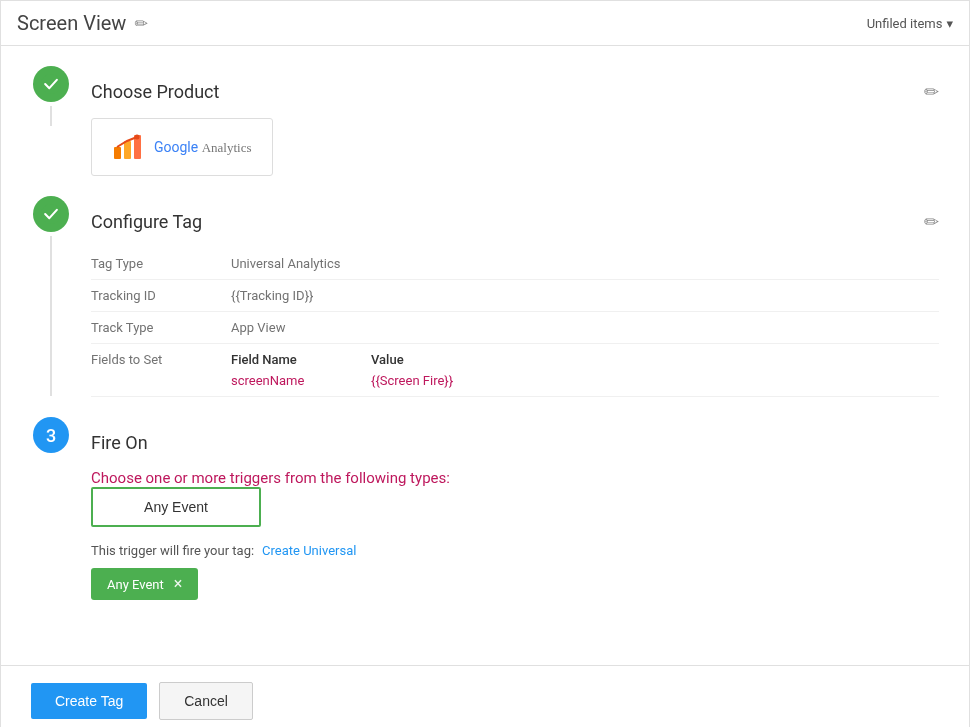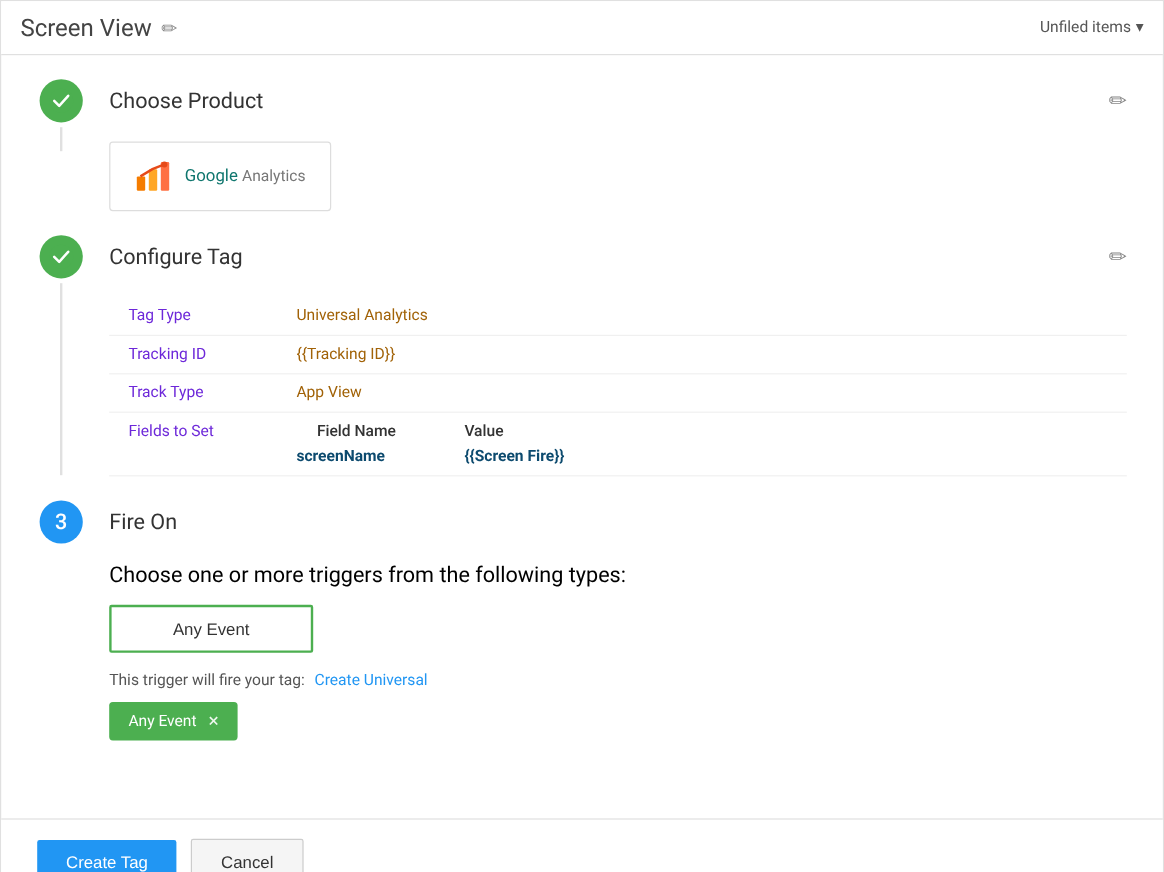--- a/index.html
+++ b/index.html
@@ -105,21 +105,21 @@
       min-height: 20px;
       margin-top: 4px;
     }
 
     .section-right {
       flex: 1;
     }
 
     .section-header {
       display: flex;
-      align-items: center;
+      align-items: flex-end;
       justify-content: space-between;
       margin-bottom: 16px;
       min-height: 36px;
       gap: 44px;
     }
 
     .section-title {
       font-size: 18px;
       font-weight: 400;
       color: #333;
@@ -154,73 +154,69 @@
     }
 
     .config-row {
       display: flex;
       padding: 8px 0;
       border-bottom: 1px solid #f0f0f0;
     }
 
     .config-label {
       width: 140px;
-      color: #6d28d9;
+      color: #737373;
       font-size: 13px;
       padding-right: 28px;
       flex-shrink: 0;
-      margin-left: 16px;
     }
 
     .config-value {
-      color: #a16207;
+      color: #737373;
       font-size: 13px;
     }
 
     .fields-table {
       width: 100%;
     }
 
     .fields-header {
       display: flex;
       gap: 40px;
       margin-bottom: 6px;
-      text-align: center;
     }
 
     .fields-header span {
       font-weight: 500;
       font-size: 13px;
       color: #333;
     }
 
     .fields-row {
       display: flex;
       gap: 40px;
     }
 
     .fields-row span {
       font-size: 13px;
-      color: #0c4a6e;
-      font-weight: bold;
+      color: #be185d;
     }
 
     .fields-name {
       min-width: 100px;
     }
 
     
     .fire-on-section {
       margin-bottom: 16px;
     }
 
     .trigger-description {
-      font-size: 18px;
-      color: #000000;
-      margin-bottom: 14px;
+      font-size: 15px;
+      color: #be185d;
     }
 
     .trigger-buttons {
       display: flex;
       gap: 10px;
       margin-bottom: 16px;
     }
 
     .trigger-btn {
       padding: 10px 30px;
@@ -363,22 +359,22 @@
 
               <rect x="2" y="14" width="7" height="12" rx="1" fill="#F57C00"></rect>
               <rect x="12" y="8" width="7" height="18" rx="1" fill="#FFA726"></rect>
               <rect x="22" y="2" width="7" height="24" rx="1" fill="#FF7043"></rect>
 
               <polyline points="5,14 15,8 25,4" stroke="#E64A19" stroke-width="2" fill="none"></polyline>
               <circle cx="25" cy="4" r="2.5" fill="#E64A19"></circle>
             </svg>
           </div>
           <div>
-            <span style="color:#0f766e;">Google</span>
-            <span style="color:#777; font-size:13px;"> Analytics</span>
+            <span style="color:#3b82f6;">Google</span>
+            <span style="color:#777; font-size:13px;font-family:Liberation Serif, serif;"> Analytics</span>
           </div>
         </div>
       </div>
     </div>
 
     <div class="section">
       <div class="section-left section-connector">
         <div class="step-circle completed">
           <svg class="checkmark-svg" viewBox="0 0 24 24" fill="none">
             <circle cx="12" cy="12" r="12" fill="#4CAF50"></circle>

